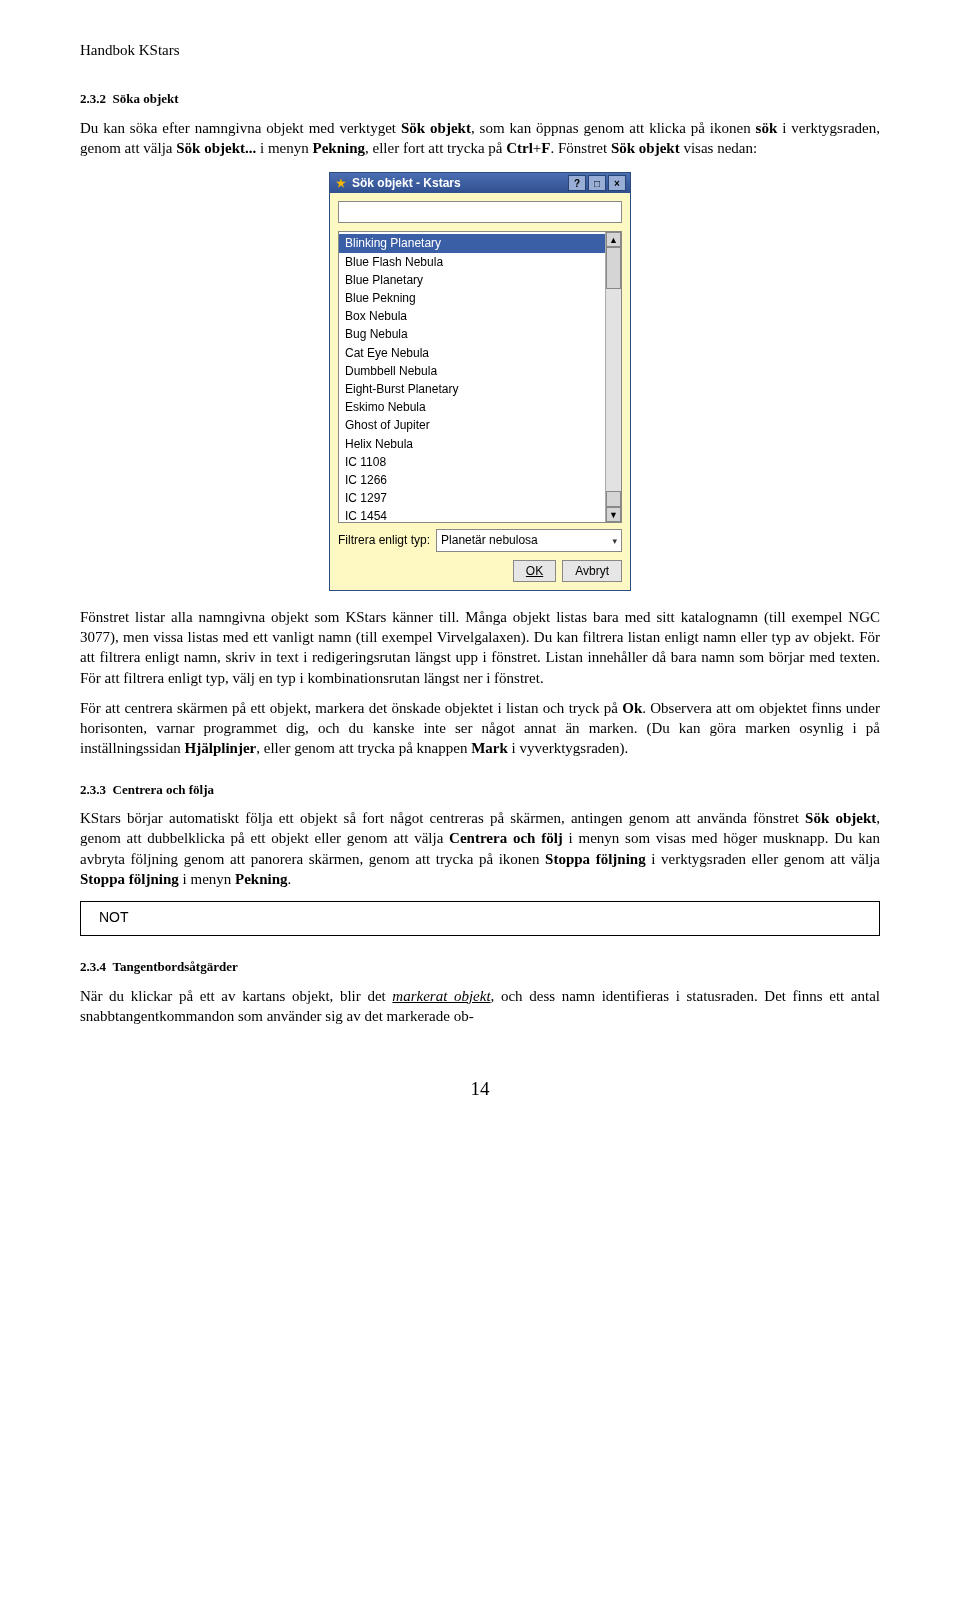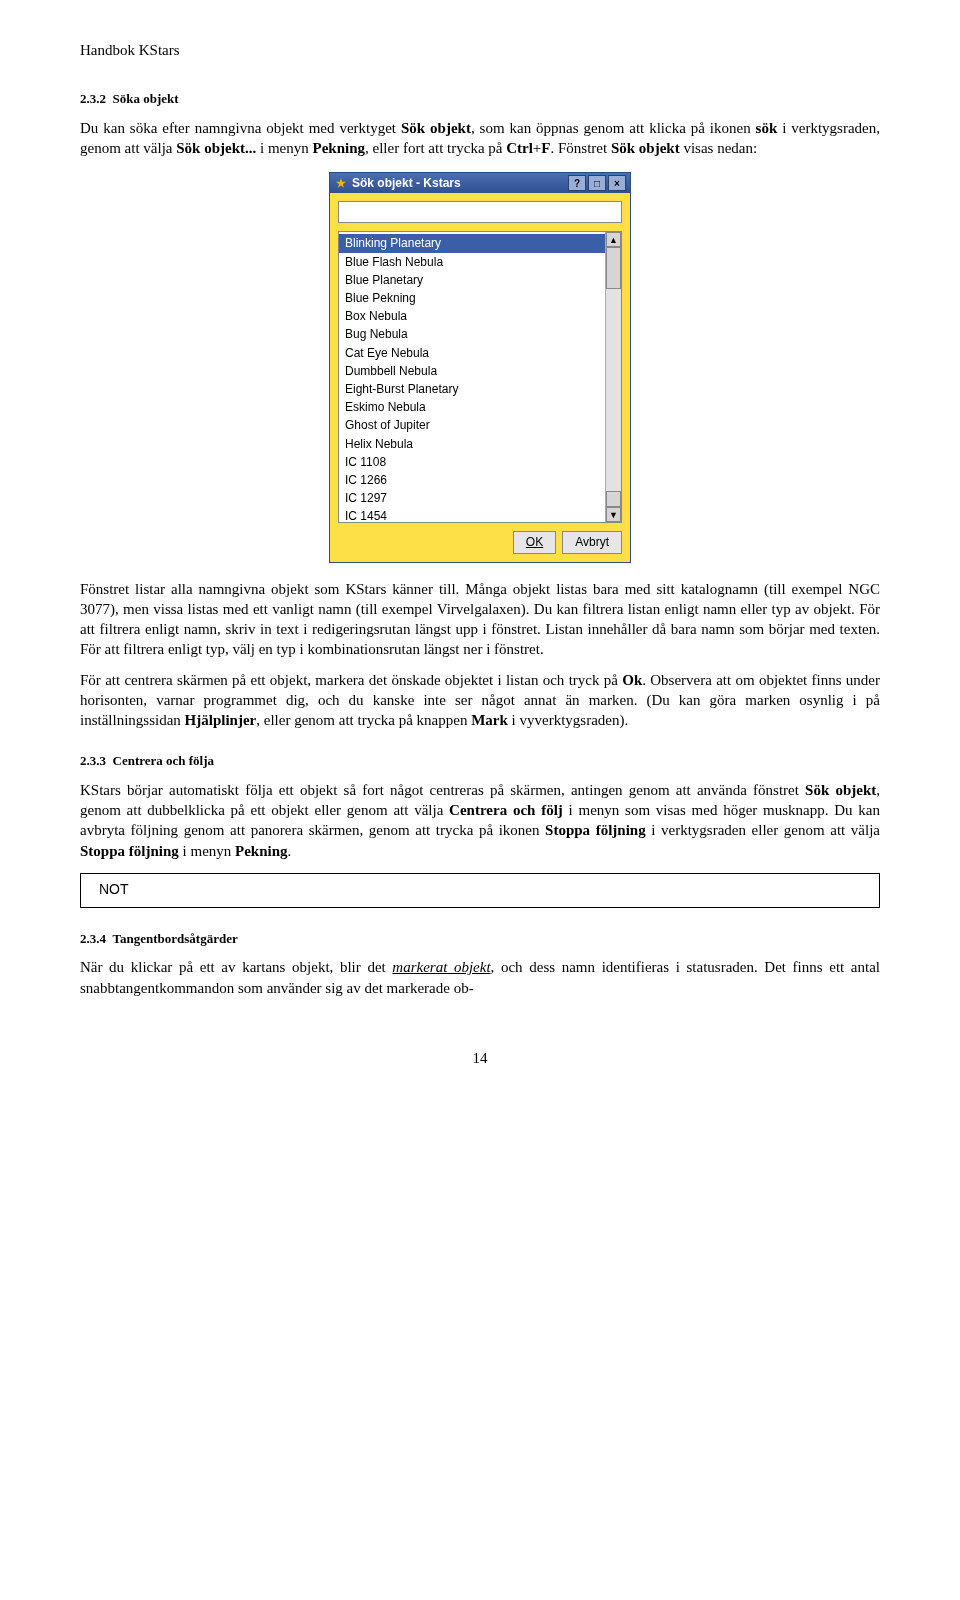--- a/index.html
+++ b/index.html
@@ -54,21 +54,21 @@
     font-size: 10px; color:#000;
   }
   .star-icon {
     width: 14px; height: 14px;
     display: inline-flex;
     align-items: center;
     justify-content: center;
     color: #f5b400;
     font-size: 11px;
   }
-  .win-body { padding: 8px; background: #fde047; }
+  .win-body { padding: 8px; background: #fef9c3; }
   .searchbox {
     background: #fff;
     border: 1px solid #888;
     height: 20px;
     margin-bottom: 8px;
   }
   .listwrap {
     border: 1px solid #888;
     background: #fff;
     height: 290px;
@@ -142,21 +142,21 @@
     font-size: 14px;
   }
   .note-box .note-title {
     font-weight: normal;
     font-family: Arial, Helvetica, sans-serif;
     margin-bottom: 2px;
   }
   .page-number {
     text-align: center;
     margin-top: 50px;
-    font-size: 15px;
+    font-size: 19px;
   }
   em.it { font-style: italic; text-decoration: underline; }
 </style>
 </head>
 <body>
 
 <div class="page-header">Handbok KStars</div>
 
 <h2 class="section">
   <span>2.3.2</span>&nbsp;&nbsp;<span>Söka objekt</span>
@@ -198,20 +198,27 @@
       </div>
       <div class="scrollbar">
         <div class="arrow">▲</div>
         <div class="track">
           <div class="thumb"></div>
           <div class="thumb bottom" style="height:14px"></div>
         </div>
         <div class="arrow">▼</div>
       </div>
     </div>
+    <div class="filterrow">
+      <span>Filtrera enligt typ:</span>
+      <div class="combo">
+        <span>Planetär nebulosa</span>
+        <span class="chev">▾</span>
+      </div>
+    </div>
     <div class="btnrow">
       <div class="btn"><span class="ul">OK</span></div>
       <div class="btn"><span>Avbryt</span></div>
     </div>
   </div>
 </div>
 
 <p>Fönstret listar alla namngivna objekt som KStars känner till. Många objekt listas bara med sitt katalognamn (till exempel NGC 3077), men vissa listas med ett vanligt namn (till exempel Virvelgalaxen). Du kan filtrera listan enligt namn eller typ av objekt. För att filtrera enligt namn, skriv in text i redigeringsrutan längst upp i fönstret. Listan innehåller då bara namn som börjar med texten. För att filtrera enligt typ, välj en typ i kombinationsrutan längst ner i fönstret.</p>
 
 <p>

